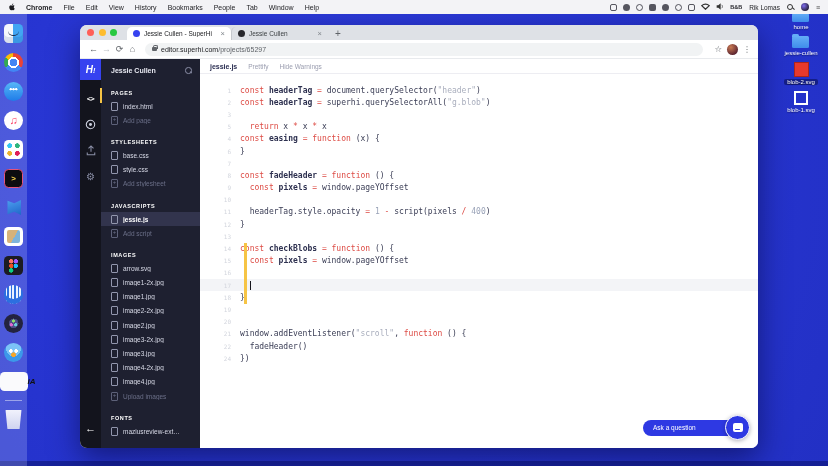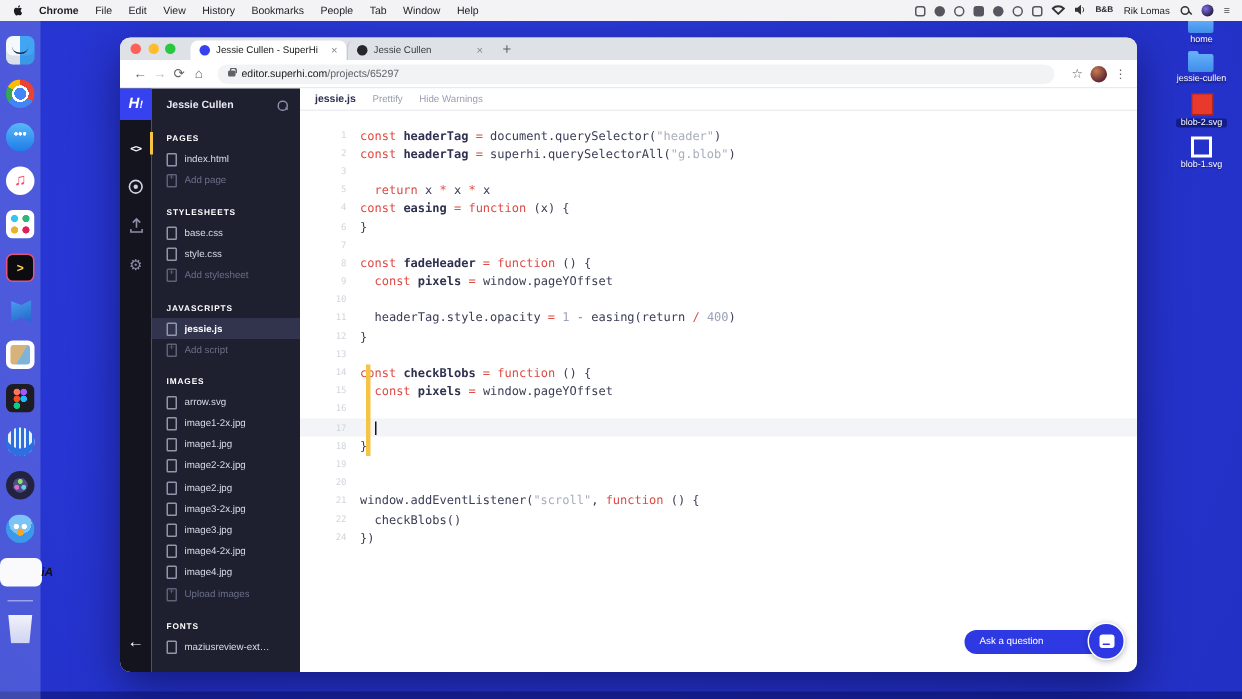--- a/index.html
+++ b/index.html
@@ -478,21 +478,21 @@
           <div class="cl">
             <span class="ln">9</span>
             <span class="lc"><span class="tok-p">  </span><span class="tok-k">const</span><span class="tok-p"> </span><span class="tok-d">pixels</span><span class="tok-o"> = </span><span class="tok-p">window.pageYOffset</span></span>
           </div>
           <div class="cl">
             <span class="ln">10</span>
             <span class="lc"></span>
           </div>
           <div class="cl">
             <span class="ln">11</span>
-            <span class="lc"><span class="tok-p">  headerTag.style.opacity</span><span class="tok-o"> = </span><span class="tok-n">1</span><span class="tok-o"> - </span><span class="tok-p">easing(return </span><span class="tok-o">/</span><span class="tok-p"> </span><span class="tok-n">400</span><span class="tok-p">)</span></span>
+            <span class="lc"><span class="tok-p">  headerTag.style.opacity</span><span class="tok-o"> = </span><span class="tok-n">1</span><span class="tok-o"> - </span><span class="tok-p">script(pixels </span><span class="tok-o">/</span><span class="tok-p"> </span><span class="tok-n">400</span><span class="tok-p">)</span></span>
           </div>
           <div class="cl">
             <span class="ln">12</span>
             <span class="lc"><span class="tok-p">}</span></span>
           </div>
           <div class="cl">
             <span class="ln">13</span>
             <span class="lc"></span>
           </div>
           <div class="cl">
@@ -522,21 +522,21 @@
           <div class="cl">
             <span class="ln">20</span>
             <span class="lc"></span>
           </div>
           <div class="cl">
             <span class="ln">21</span>
             <span class="lc"><span class="tok-p">window.addEventListener(</span><span class="tok-s">"scroll"</span><span class="tok-p">, </span><span class="tok-k">function</span><span class="tok-p"> () {</span></span>
           </div>
           <div class="cl">
             <span class="ln">22</span>
-            <span class="lc"><span class="tok-p">  checkBlobs()</span></span>
+            <span class="lc"><span class="tok-p">  fadeHeader()</span></span>
           </div>
           <div class="cl">
             <span class="ln">24</span>
             <span class="lc"><span class="tok-p">})</span></span>
           </div>
         </div>
       <div class="intercom">
         <div class="askpill">Ask a question</div>
         <div class="chatbtn">
           <span class="chatglyph"></span>

